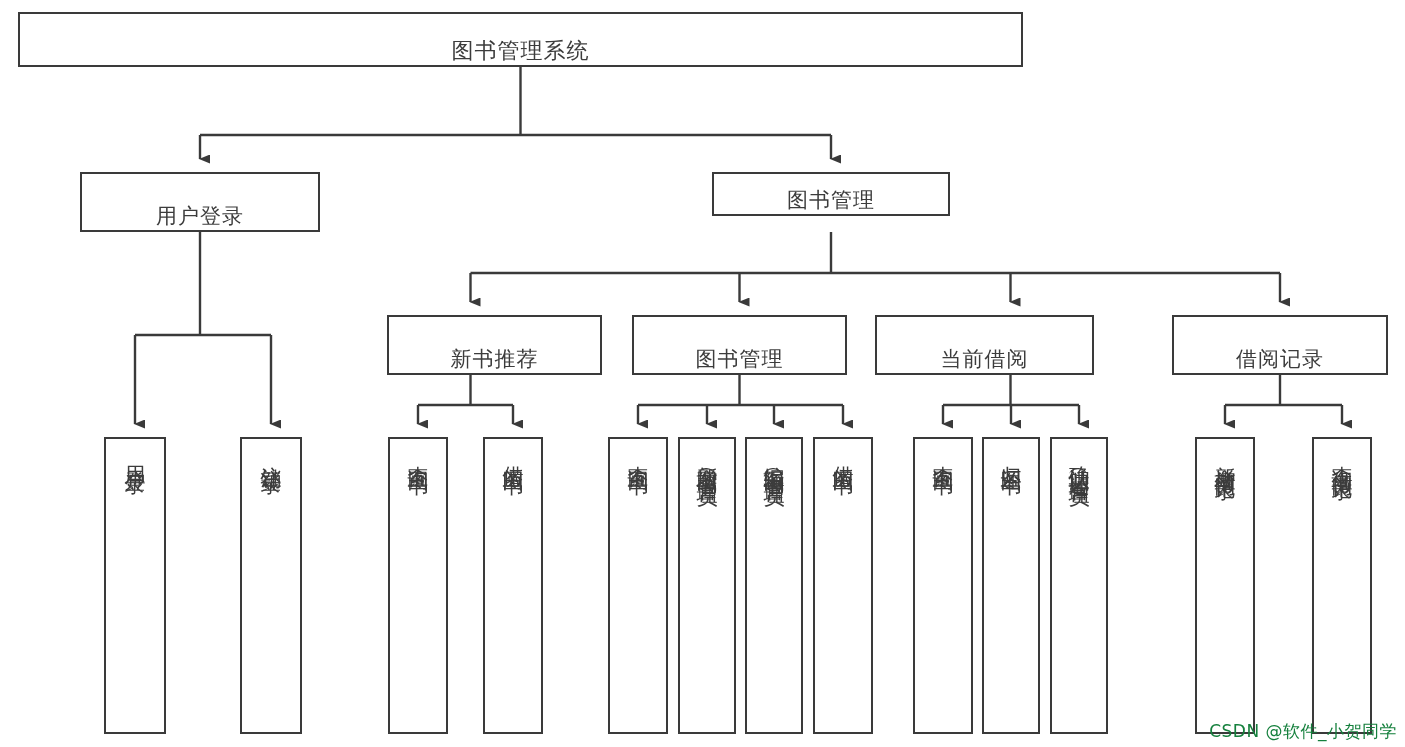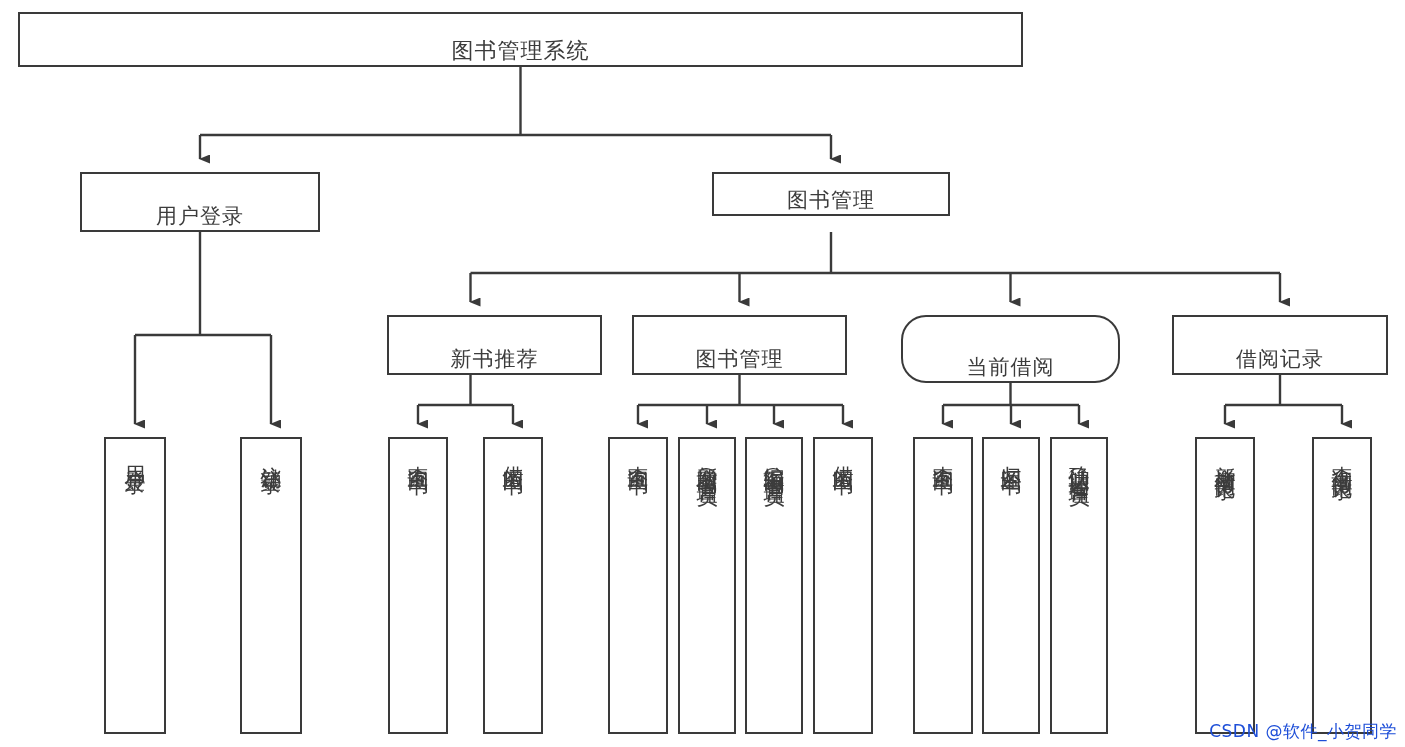--- a/index.html
+++ b/index.html
@@ -63,21 +63,21 @@
     letter-spacing: 3px;
     line-height: 1.05;
     padding: 0;
     white-space: nowrap;
   }
   #watermark {
     position: absolute;
     right: 8px;
     bottom: 4px;
     font-size: 17px;
-    color: #1d4ed8;
+    color: #15803d;
     letter-spacing: 0.5px;
     white-space: nowrap;
     font-family: "DejaVu Sans", "Liberation Sans", sans-serif;
   }
 </style>
 </head>
 <body>
 
 <div id="diagram-canvas">
 
@@ -133,21 +133,21 @@
       </div>
       <div class="node horiz" style="left: 712px; top: 172px; width: 238px; height: 44px;">
         <span class="node-label">图书管理</span>
       </div>
       <div class="node horiz" style="left: 363px; top: 315px; width: 215px; height: 60px; margin-left: 24px;">
         <span class="node-label">新书推荐</span>
       </div>
       <div class="node horiz" style="left: 632px; top: 315px; width: 215px; height: 60px;">
         <span class="node-label">图书管理</span>
       </div>
-      <div class="node horiz" style="left: 901px; top: 315px; width: 219px; height: 68px; border-radius: 25px;">
+      <div class="node horiz" style="left: 875px; top: 315px; width: 219px; height: 60px;">
         <span class="node-label">当前借阅</span>
       </div>
       <div class="node horiz" style="left: 1172px; top: 315px; width: 216px; height: 60px;">
         <span class="node-label">借阅记录</span>
       </div>
       <div class="node vert" style="left: 104px; top: 437px; width: 62px; height: 297px;">
         <span class="node-label">用户登录</span>
       </div>
       <div class="node vert" style="left: 240px; top: 437px; width: 62px; height: 297px;">
         <span class="node-label">注销登录</span>

